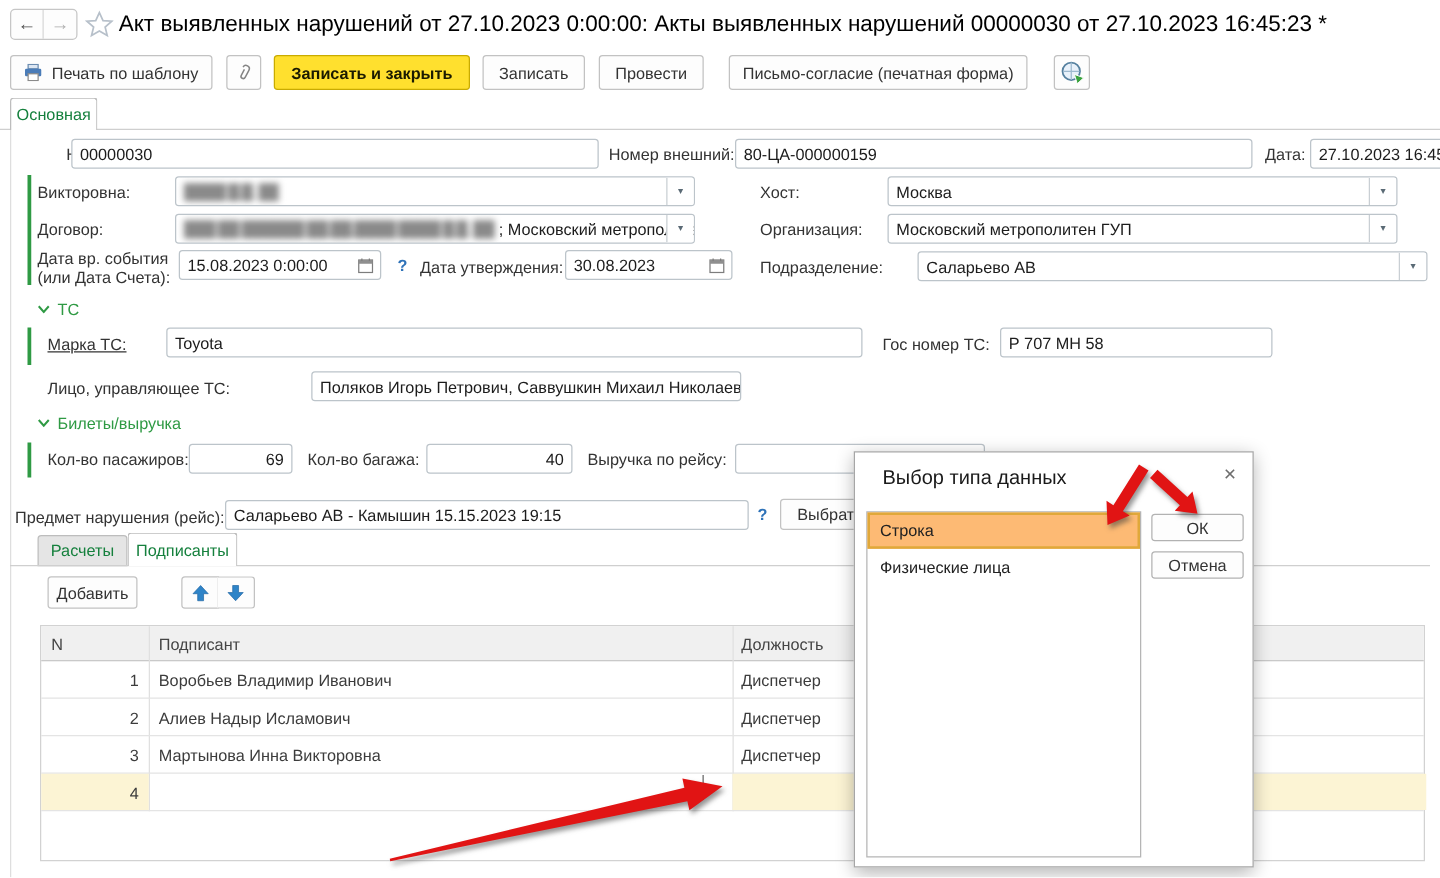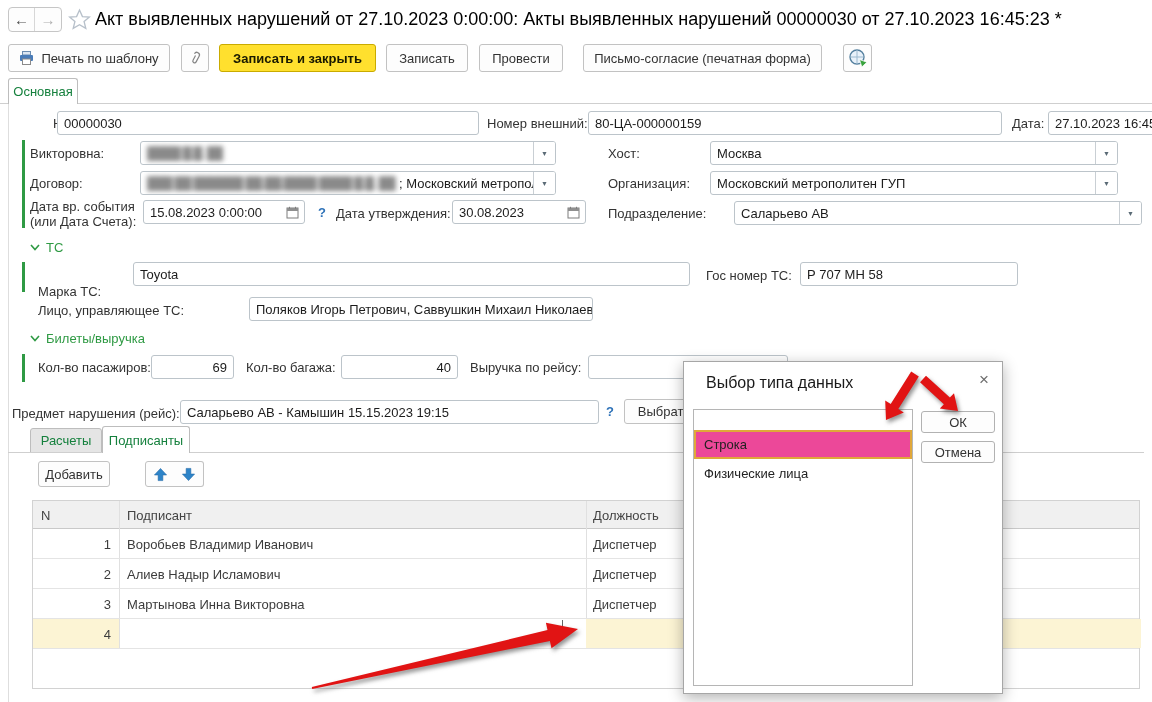--- a/index.html
+++ b/index.html
@@ -32,21 +32,21 @@
   .ghead .hcell { position:absolute; top:7px; font-size:13px; color:#444; }
   .grow { position:absolute; left:0; width:100%; height:30px; border-bottom:1px solid #e4e4e4; }
   .gcell { position:absolute; top:8px; font-size:13px; color:#3c3c3c; white-space:nowrap; }
   .vline { position:absolute; top:0; width:1px; height:148px; background:#e0e0e0; }
   .dlg { position:absolute; left:683px; top:361px; width:320px; height:333px; background:#fff; border:1px solid #a6a6a6;
          box-shadow:0 4px 14px rgba(0,0,0,.3); z-index:50; }
   .dlg-title { position:absolute; left:22px; top:12px; font-size:16px; color:#1a1a1a; }
   .dlg-close { position:absolute; right:13px; top:8px; font-size:17px; color:#6e6e6e; }
   .dlg-list { position:absolute; left:9px; top:47px; width:220px; height:277px; border:1px solid #b5b5b5; background:#fff; }
   .ditem { height:29px; line-height:29px; padding-left:10px; font-size:13px; color:#222; }
-  .ditem.selected { background:#ec4899; border:2px solid #e0a83a; line-height:25px; padding-left:8px;margin-top:20px; }
+  .ditem.selected { background:#fdba74; border:2px solid #e0a83a; line-height:25px; padding-left:8px; }
   .dbtn { position:absolute; left:237px; width:74px; height:22px; background:#fdfdfd; border:1px solid #b2b2b2; border-radius:3px;
           font-size:13px; color:#333; display:flex; align-items:center; justify-content:center; }
   #arrows { position:absolute; left:0; top:0; z-index:100; pointer-events:none; }
   .caret { position:absolute; left:562px; top:620px; width:1px; height:20px; background:#666; }
 </style>
 </head>
 <body>
 
 <div id="screen">
 
@@ -172,21 +172,21 @@
       </span>
   </div>
 
   <div class="green-hdr" style="left:30px; top:240px;">
     <svg width="10" height="7" viewBox="0 0 10 7">
       <polyline points="1,1 5,5.5 9,1" fill="none" stroke="#2f9a44" stroke-width="1.6"></polyline>
     </svg>
     <span>ТС</span>
   </div>
   <div class="gbar" style="left:22px; top:262px; height:30px;"></div>
-  <div class="lbl" style="left:38px; top:284px;">Марка ТС:</div>
+  <div class="lbl" style="left:38px; top:268px;text-decoration:underline;">Марка ТС:</div>
   <div class="inp" style="left:133px; top:262px; width:557px;">Toyota</div>
   <div class="lbl" style="left:706px; top:268px;">Гос номер ТС:</div>
   <div class="inp" style="left:800px; top:262px; width:218px;">Р 707 МН 58</div>
   <div class="lbl" style="left:38px; top:303px;">Лицо, управляющее ТС:</div>
   <div class="inp" style="left:249px; top:297px; width:344px;">Поляков Игорь Петрович, Саввушкин Михаил Николаевич</div>
 
   <div class="green-hdr" style="left:30px; top:331px;">
     <svg width="10" height="7" viewBox="0 0 10 7">
       <polyline points="1,1 5,5.5 9,1" fill="none" stroke="#2f9a44" stroke-width="1.6"></polyline>
     </svg>

